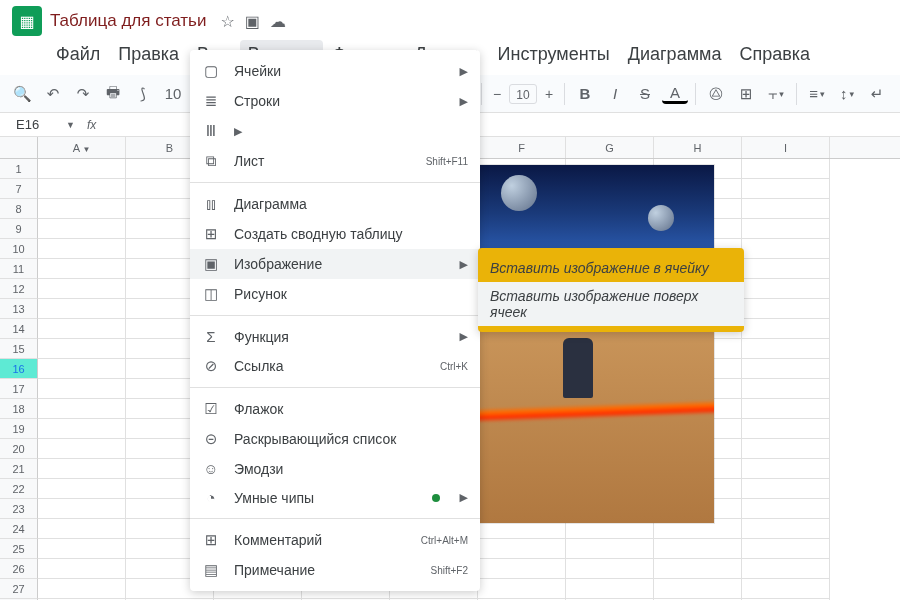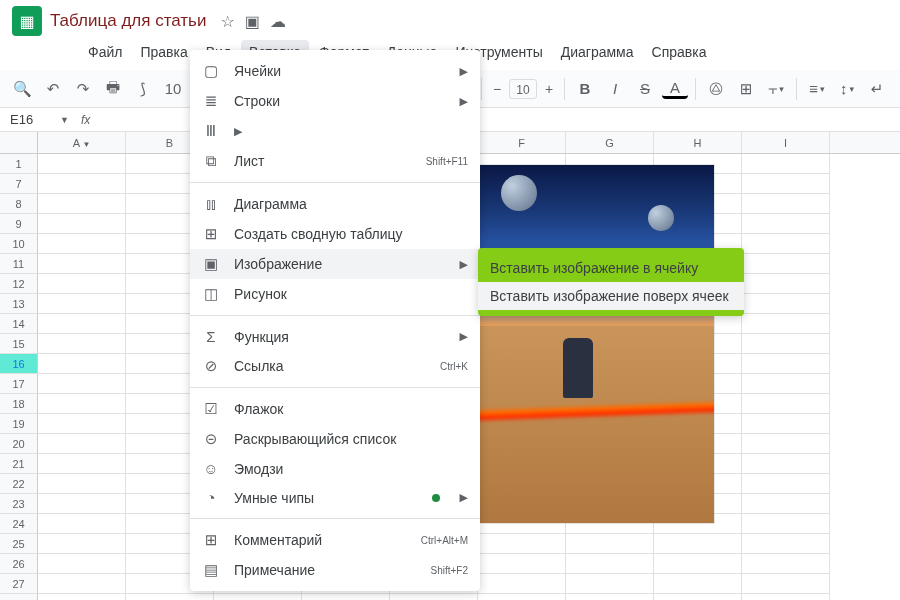--- a/index.html
+++ b/index.html
@@ -2,30 +2,30 @@
 <html><head>
 <meta charset="utf-8">
 <style>
 * { margin: 0; padding: 0; box-sizing: border-box; font-family: Arial, sans-serif; }
 body { background: #fff; width: 900px; height: 600px; overflow: hidden; font-size: 13px; color: #3c4043; }
 .header { display: flex; align-items: center; padding: 6px 12px 0; gap: 8px; }
 .logo { width: 30px; height: 30px; background: #0f9d58; border-radius: 4px; display: flex; align-items: center; justify-content: center; color: #fff; font-size: 16px; }
 .title { font-size: 17px; color: #7f1d1d; }
 .title-icons { display: flex; gap: 10px; margin-left: 6px; color: #5f6368; }
 .ti { font-size: 16px; cursor: pointer; }
-.menubar { display: flex; gap: 2px; padding: 4px 48px 6px; font-size: 14px; color: #3c4043; margin-left: 32px; }
+.menubar { display: flex; gap: 2px; padding: 4px 48px 6px; font-size: 18px; color: #3c4043; }
 .menubar .mitem { padding: 4px 8px; border-radius: 4px; cursor: pointer; }
 .menubar .mitem.active { background: #e8eaed; }
 .toolbar { display: flex; align-items: center; gap: 4px; padding: 4px 10px; border-bottom: 1px solid #e0e0e0; height: 38px; background: #f9fbfd; color: #5f6368; }
 .tbtn { width: 26px; height: 26px; display: flex; align-items: center; justify-content: center; font-size: 15px; border-radius: 4px; cursor: pointer; }
 .sep { width: 1px; height: 22px; background: #dadce0; margin: 0 3px; }
 .fontsz { display: flex; align-items: center; gap: 4px; }
 .fsbox { border: 1px solid #dadce0; border-radius: 3px; width: 28px; height: 20px; text-align: center; font-size: 12px; line-height: 20px; }
 .fsadj { width: 16px; font-size: 14px; text-align: center; cursor: pointer; }
-.namebox { display: flex; align-items: center; padding: 2px 10px; border-bottom: 1px solid #e0e0e0; height: 24px; font-size: 13px; }
+.namebox { display: flex; align-items: center; padding: 2px 16px; border-bottom: 1px solid #e0e0e0; height: 24px; font-size: 13px; }
 .nbx { width: 50px; color: #3c4043; }
 .fx { color: #5f6368; font-style: italic; font-size: 12px; margin-left: 12px; }
 .grid { position: relative; }
 .colhdrs { display: flex; height: 22px; background: #f8f9fa; border-bottom: 1px solid #ccc; }
 .rowh-corner { width: 38px; border-right: 1px solid #ccc; }
 .ch { width: 88px; text-align: center; font-size: 11px; color: #5f6368; border-right: 1px solid #e0e0e0; line-height: 22px; position: relative; }
 .ch.sel { background: #e8f0fe; color: #1a73e8; }
 .rows { position: relative; }
 .row { display: flex; height: 20px; }
 .rh { width: 38px; text-align: center; font-size: 11px; color: #5f6368; background: #f8f9fa; border-right: 1px solid #ccc; border-bottom: 1px solid #e0e0e0; line-height: 20px; }
@@ -33,21 +33,21 @@
 .cell { width: 88px; border-right: 1px solid #e0e0e0; border-bottom: 1px solid #e0e0e0; }
 .cell.active { outline: 2px solid #1a73e8; outline-offset: -1px; background: #fff; }
 .drop { position: absolute; top: 50px; left: 190px; width: 290px; background: #fff; border-radius: 4px; box-shadow: 0 2px 10px rgba(0,0,0,.2); padding: 6px 0; z-index: 100; }
 .ditem { display: flex; align-items: center; padding: 6px 12px; gap: 14px; cursor: pointer; font-size: 14px; color: #3c4043; position: relative; }
 .ditem:hover, .ditem.hov { background: #f1f3f4; }
 .dicon { width: 18px; text-align: center; color: #5f6368; font-size: 15px; }
 .dlabel { flex: 1; }
 .dshort { color: #5f6368; font-size: 10px; }
 .darrow { color: #5f6368; font-size: 11px; }
 .ddiv { height: 1px; background: #e0e0e0; margin: 6px 0; }
-.submenu { position: absolute; left: 478px; top: 248px; width: 266px; background: #84cc16; border-radius: 4px; box-shadow: 0 2px 10px rgba(0,0,0,.2); padding: 6px 0; z-index: 101; }
+.submenu { position: absolute; left: 478px; top: 248px; width: 266px; background: #eab308; border-radius: 4px; box-shadow: 0 2px 10px rgba(0,0,0,.2); padding: 6px 0; z-index: 101; font-style: italic; }
 .simg { position: absolute; left: 470px; top: 164px; width: 245px; height: 360px; z-index: 50; overflow: hidden; border: 1px solid rgba(0,0,0,.1); }
 .simg .sky { height: 45%; background: linear-gradient(180deg, #0a1845 0%, #1a3a7a 30%, #2b5bb0 55%, #4a7fd0 75%, #e8a05a 100%); position: relative; }
 .simg .sand { height: 55%; background: linear-gradient(180deg, #c9955a 0%, #b07840 100%); }
 .simg .planet { position: absolute; width: 36px; height: 36px; border-radius: 50%; background: radial-gradient(circle at 30% 30%, #c0d0e0, #60708a); }
 .simg .lava { position: absolute; bottom: 25%; left: -10%; width: 120%; height: 50px; background: linear-gradient(180deg, transparent 40%, #ff6a00 50%, #ff3000 60%, transparent 70%); transform: rotate(-2deg); filter: blur(1px); }
 .simg .person { position: absolute; left: 38%; bottom: 35%; width: 30px; height: 60px; background: #2a3040; border-radius: 6px 6px 2px 2px; }
 .dotgreen { width: 8px; height: 8px; border-radius: 50%; background: #1e8e3e; display: inline-block; margin-right: 6px; }
 .dropdn-arrow { font-size: 9px; margin-left: 2px; color: #5f6368; }
 </style>
 </head>

